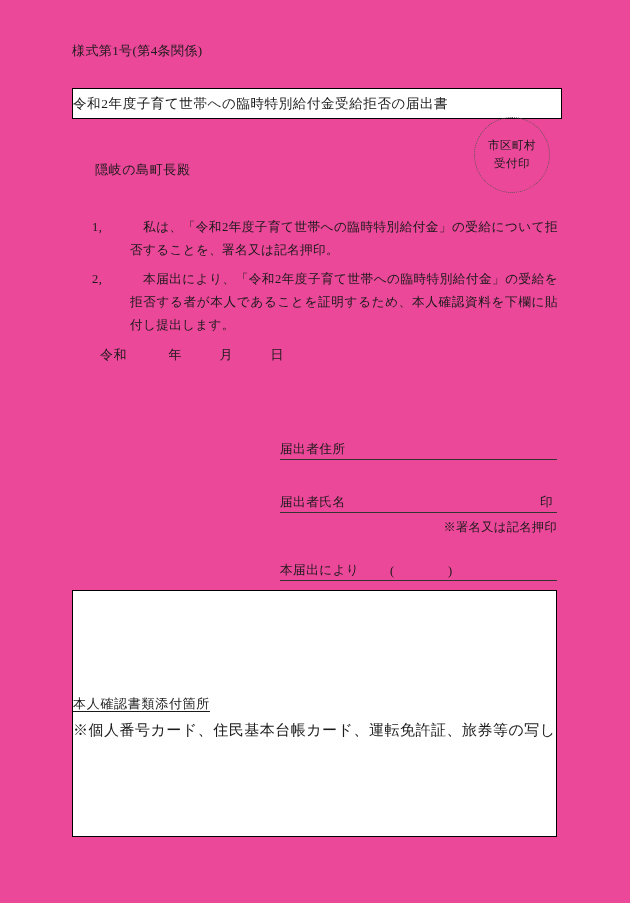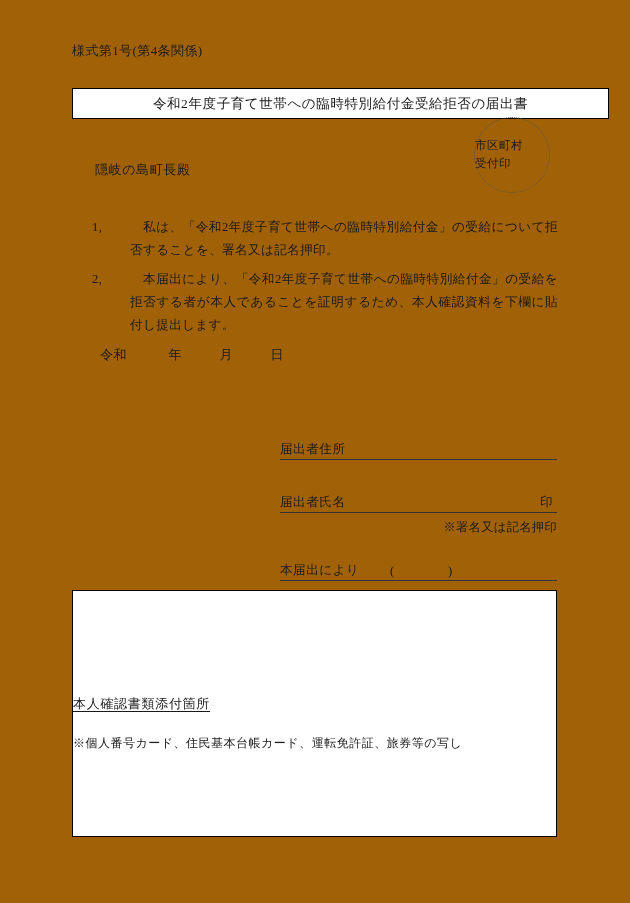--- a/index.html
+++ b/index.html
@@ -9,66 +9,67 @@
     background: #ffffff;
   }
   body {
     font-family: "Liberation Serif", "DejaVu Serif", serif;
     color: #1a1a1a;
   }
   #page {
     position: relative;
     width: 630px;
     height: 903px;
-    background: #a16207;
+    background: #ec4899;
     overflow: hidden;
   }
 
   
   .form-number {
     position: absolute;
     left: 72px;
     top: 42px;
     font-size: 13px;
     letter-spacing: 0.4px;
     white-space: nowrap;
   }
 
   
   .title-box {
     position: absolute;
     left: 72px;
     top: 88px;
-    width: 537px;
+    width: 490px;
     height: 31px;
     border: 1.6px solid #000;
     box-sizing: border-box;
     display: flex;
     align-items: center;
-    justify-content: center;
+    justify-content: flex-start;
     background: #fff;
   }
   .title-text {
     font-size: 13.5px;
     letter-spacing: 0.6px;
     white-space: nowrap;
   }
 
   
   .stamp-circle {
     position: absolute;
     left: 474px;
     top: 117px;
     width: 76px;
     height: 76px;
     border: 1.3px dotted #555;
     border-radius: 50%;
     box-sizing: border-box;
     display: flex;
     flex-direction: column;
+    align-items: center;
     justify-content: center;
     background: transparent;
     font-family: Liberation Mono, monospace;
   }
   .stamp-line {
     font-size: 11.5px;
     letter-spacing: 0.5px;
     line-height: 1.55;
     white-space: nowrap;
   }
@@ -178,22 +179,22 @@
   }
   .attach-heading {
     font-size: 13px;
     letter-spacing: 0.7px;
     text-decoration: underline;
     text-underline-offset: 3px;
     display: inline-block;
     white-space: nowrap;
   }
   .attach-note {
-    margin-top: 22px;
-    font-size: 12px;
+    margin-top: 8px;
+    font-size: 15px;
     letter-spacing: 0.5px;
     white-space: nowrap;
   }
 </style>
 </head>
 <body>
 
 <div id="page">
 
   <div class="form-number">様式第1号(第4条関係)</div>

